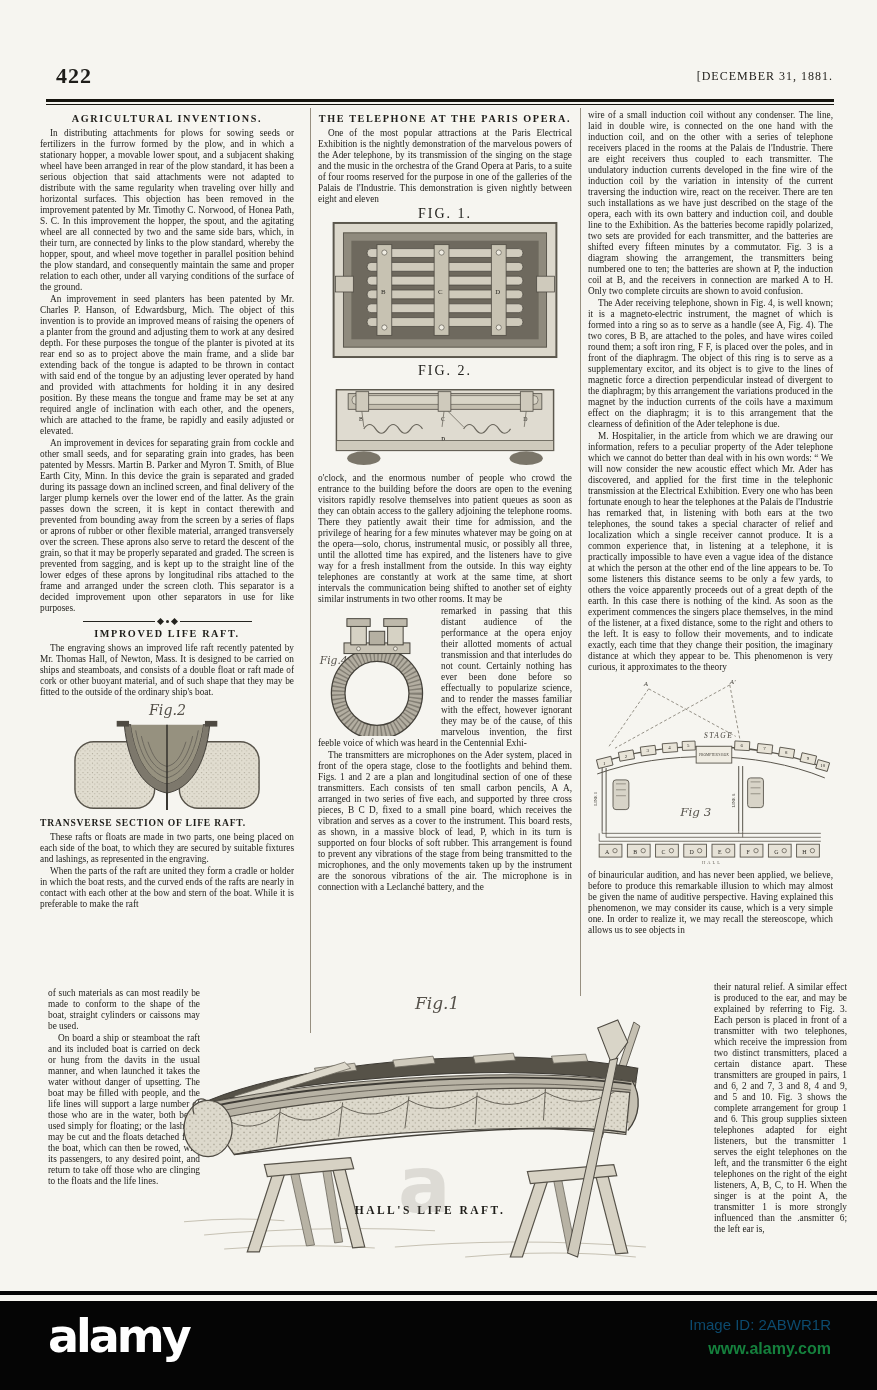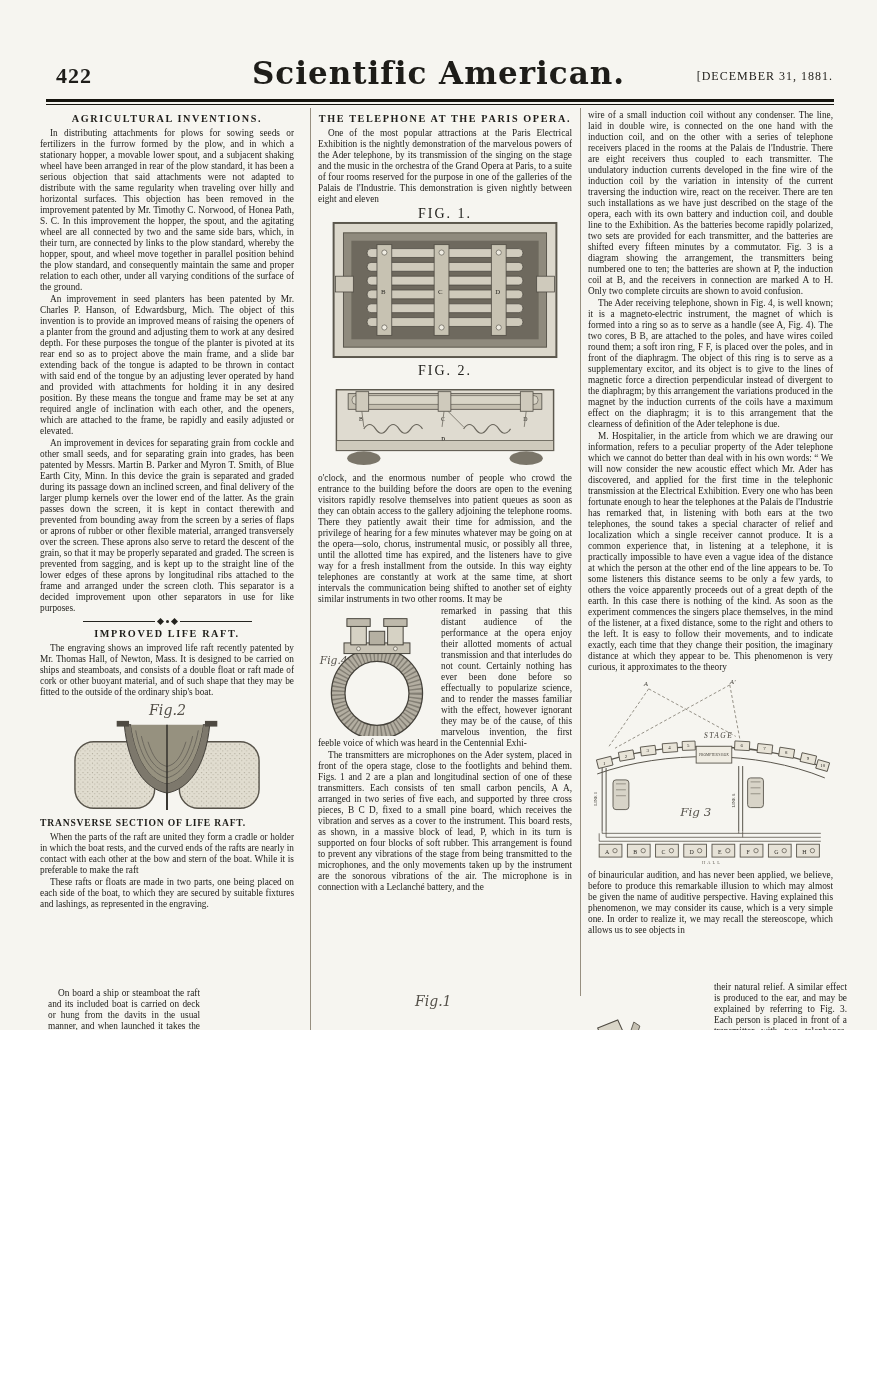--- a/index.html
+++ b/index.html
@@ -1,17 +1,17 @@
 <!DOCTYPE html>
 <html><head>
 <meta charset="utf-8">
 <style>
   html,body { margin:0; padding:0; background:#ffffff; }
   .page {
-    position:relative; width:877px; height:1030px;
+    position:relative; width:877px; height:1390px;
     background:#f6f5f0; overflow:hidden;
     font-family:"Liberation Serif", serif; color:#1e1d19;
   }
   
   .pageno { position:absolute; left:56px; top:63px; font-size:22px; font-weight:bold; letter-spacing:1px; }
   .masthead { position:absolute; left:0; right:0; top:55px; text-align:center;
     font-family:"DejaVu Serif", serif; font-weight:bold; font-size:31px; letter-spacing:1px; }
   .dateline { position:absolute; right:44px; top:69px; font-size:12px; font-variant:small-caps; letter-spacing:1px; }
   .toprule { position:absolute; left:46px; width:788px; top:99px; height:2px;
     border-top:3px solid #16150f; border-bottom:1px solid #16150f; }
@@ -28,41 +28,40 @@
   .script { font-style:italic; font-family:"DejaVu Serif", serif; fill:#55514a; color:#55514a; }
   
   .ornament { display:flex; align-items:center; justify-content:center; margin:5px 40px 4px 40px; gap:3px; }
   .oline { height:1px; background:#24231e; flex:1; max-width:72px; }
   .odiamond { width:5px; height:5px; background:#24231e; transform:rotate(45deg); }
   .odot { width:3px; height:3px; border-radius:50%; background:#24231e; }
   
   .fig4svg { float:left; margin:2px 7px 2px 0; }
   
   .boatwrap { position:absolute; left:163px; top:1016px; width:534px; height:246px; }
-  .bigfiglabel { position:absolute; left:415px; top:993px; font-size:14px; }
+  .bigfiglabel { position:absolute; left:415px; top:993px; font-size:17px; }
   .boatcaption { position:absolute; left:163px; width:534px; top:1204px; text-align:center;
     font-weight:bold; font-size:11.5px; letter-spacing:2.5px; }
   .ghost-a { position:absolute; left:398px; top:1140px; font-family:"DejaVu Sans", sans-serif;
     font-weight:bold; font-size:78px; color:rgba(130,128,120,0.22); }
   
   .wmline { position:absolute; left:0; top:1291px; width:877px; height:4px; background:#050505; }
   .wmbar { position:absolute; left:0; top:1301px; width:877px; height:89px; background:#050505; }
   .wmlogo { position:absolute; left:48px; top:1309px; color:#fff; font-family:"DejaVu Sans", sans-serif;
     font-weight:bold; font-size:46px; letter-spacing:-3px; }
   .wmid { position:absolute; right:46px; top:1316px; color:#0c4a6e; font-family:"Liberation Sans", sans-serif; font-size:15px; }
   .wmurl { position:absolute; right:46px; top:1340px; color:#15803d; font-family:"Liberation Sans", sans-serif; font-weight:bold; font-size:16px; }
   svg text { font-family:"Liberation Serif", serif; }
 </style>
 </head>
 <body>
 
 <div class="page">
 
   <div class="pageno">422</div>
-  <div class="masthead">Scientific American.</div>
   <div class="dateline">[DECEMBER 31, 1881.</div>
   <div class="toprule"></div>
 
   <div class="vdiv" style="left:310px; top:108px; height:925px;"></div>
   <div class="vdiv" style="left:580px; top:108px; height:888px;"></div>
 
   <div class="col" style="left:40px; top:110px; width:254px; height:876px;">
     <h3 class="section">AGRICULTURAL INVENTIONS.</h3>
     <p>In distributing attachments for plows for sowing seeds or fertilizers in the furrow formed by the plow, and in which a stationary hopper, a movable lower spout, and a subjacent shaking wheel have been arranged in rear of the plow standard, it has been a serious objection that said attachments were not adapted to distribute with the same regularity when traveling over hilly and horizontal surfaces. This objection has been removed in the improvement patented by Mr. Timothy C. Norwood, of Honea Path, S. C. In this improvement the hopper, the spout, and the agitating wheel are all connected by two and the same side bars, which, in their turn, are connected by links to the plow standard, whereby the hopper, spout, and wheel move together in parallel position behind the plow standard, and consequently maintain the same and proper relation to each other, under all varying conditions of the surface of the ground.</p>
     <p>An improvement in seed planters has been patented by Mr. Charles P. Hanson, of Edwardsburg, Mich. The object of this invention is to provide an improved means of raising the openers of a planter from the ground and adjusting them to work at any desired depth. For these purposes the tongue of the planter is pivoted at its rear end so as to project above the main frame, and a slide bar extending back of the tongue is adapted to be thrown in contact with said end of the tongue by an adjusting lever operated by hand and provided with attachments for holding it in any desired position. By these means the tongue and frame may be set at any required angle of inclination with each other, and the openers, which are attached to the frame, be rapidly and easily adjusted or elevated.</p>
@@ -95,25 +94,26 @@
         <path d="M78,38 C83,60 92,73 105,76 C118,73 127,60 132,38" fill="none" stroke="#6a665c" stroke-width="1"></path>
         <path d="M85,44 C90,60 96,68 105,70 C114,68 120,60 125,44" fill="none" stroke="#6a665c" stroke-width="1"></path>
         <line x1="105" y1="26" x2="105" y2="98" stroke="#2f2d28" stroke-width="1.5"></line>
         <line x1="105" y1="98" x2="105" y2="116" stroke="#2f2d28" stroke-width="2"></line>
         <rect x="52" y="22" width="13" height="6" fill="#4e4a42"></rect>
         <rect x="145" y="22" width="13" height="6" fill="#4e4a42"></rect>
       </svg>
     </div>
     <div class="figcaption">TRANSVERSE SECTION OF LIFE RAFT.</div>
 
+    <p>These rafts or floats are made in two parts, one being placed on each side of the boat, to which they are secured by suitable fixtures and lashings, as represented in the engraving.</p>
     <p>When the parts of the raft are united they form a cradle or holder in which the boat rests, and the curved ends of the rafts are nearly in contact with each other at the bow and stern of the boat. While it is preferable to make the raft</p>
-    <p>These rafts or floats are made in two parts, one being placed on each side of the boat, to which they are secured by suitable fixtures and lashings, as represented in the engraving.</p>
   </div>
 
   <div class="col" style="left:48px; top:988px; width:152px; height:290px;">
+    <p class="noindent">of such materials as can most readily be made to conform to the shape of the boat, straight cylinders or caissons may be used.</p>
     <p>On board a ship or steamboat the raft and its included boat is carried on deck or hung from the davits in the usual manner, and when launched it takes the water without danger of upsetting. The boat may be filled with people, and the life lines will support a large number of those who are in the water, both being used simply for floating; or the lashings may be cut and the floats detached from the boat, which can then be rowed, with its passengers, to any desired point, and return to take off those who are clinging to the floats and the life lines.</p>
   </div>
 
   <div class="col" style="left:318px; top:110px; width:254px; height:900px;">
     <h3 class="section">THE TELEPHONE AT THE PARIS OPERA.</h3>
     <p>One of the most popular attractions at the Paris Electrical Exhibition is the nightly demonstration of the marvelous powers of the Ader telephone, by its transmission of the singing on the stage and the music in the orchestra of the Grand Opera at Paris, to a suite of four rooms reserved for the purpose in one of the galleries of the Palais de l'Industrie. This demonstration is given nightly between eight and eleven</p>
 
     <div class="figlabel">FIG. 1.</div>
     <div class="figwrap">
       <svg width="228" height="138" viewBox="0 0 230 140">
@@ -379,16 +379,17 @@
         <polygon points="432,12 452,4 462,26 446,48" fill="#d9d5c8" stroke="#4e4a42" stroke-width="1"></polygon>
         <polygon points="444,44 452,42 412,240 402,236" fill="#cfcabc" stroke="#4e4a42" stroke-width="1"></polygon>
       </g>
     </svg>
   </div>
   <div class="boatcaption">HALL'S LIFE RAFT.</div>
   <div class="ghost-a">a</div>
 
   <div class="wmline"></div>
   <div class="wmbar"></div>
+  <div class="wmlogo">alamy</div>
   <div class="wmid">Image ID: 2ABWR1R</div>
   <div class="wmurl">www.alamy.com</div>
 
 </div>
 
 </body></html>

